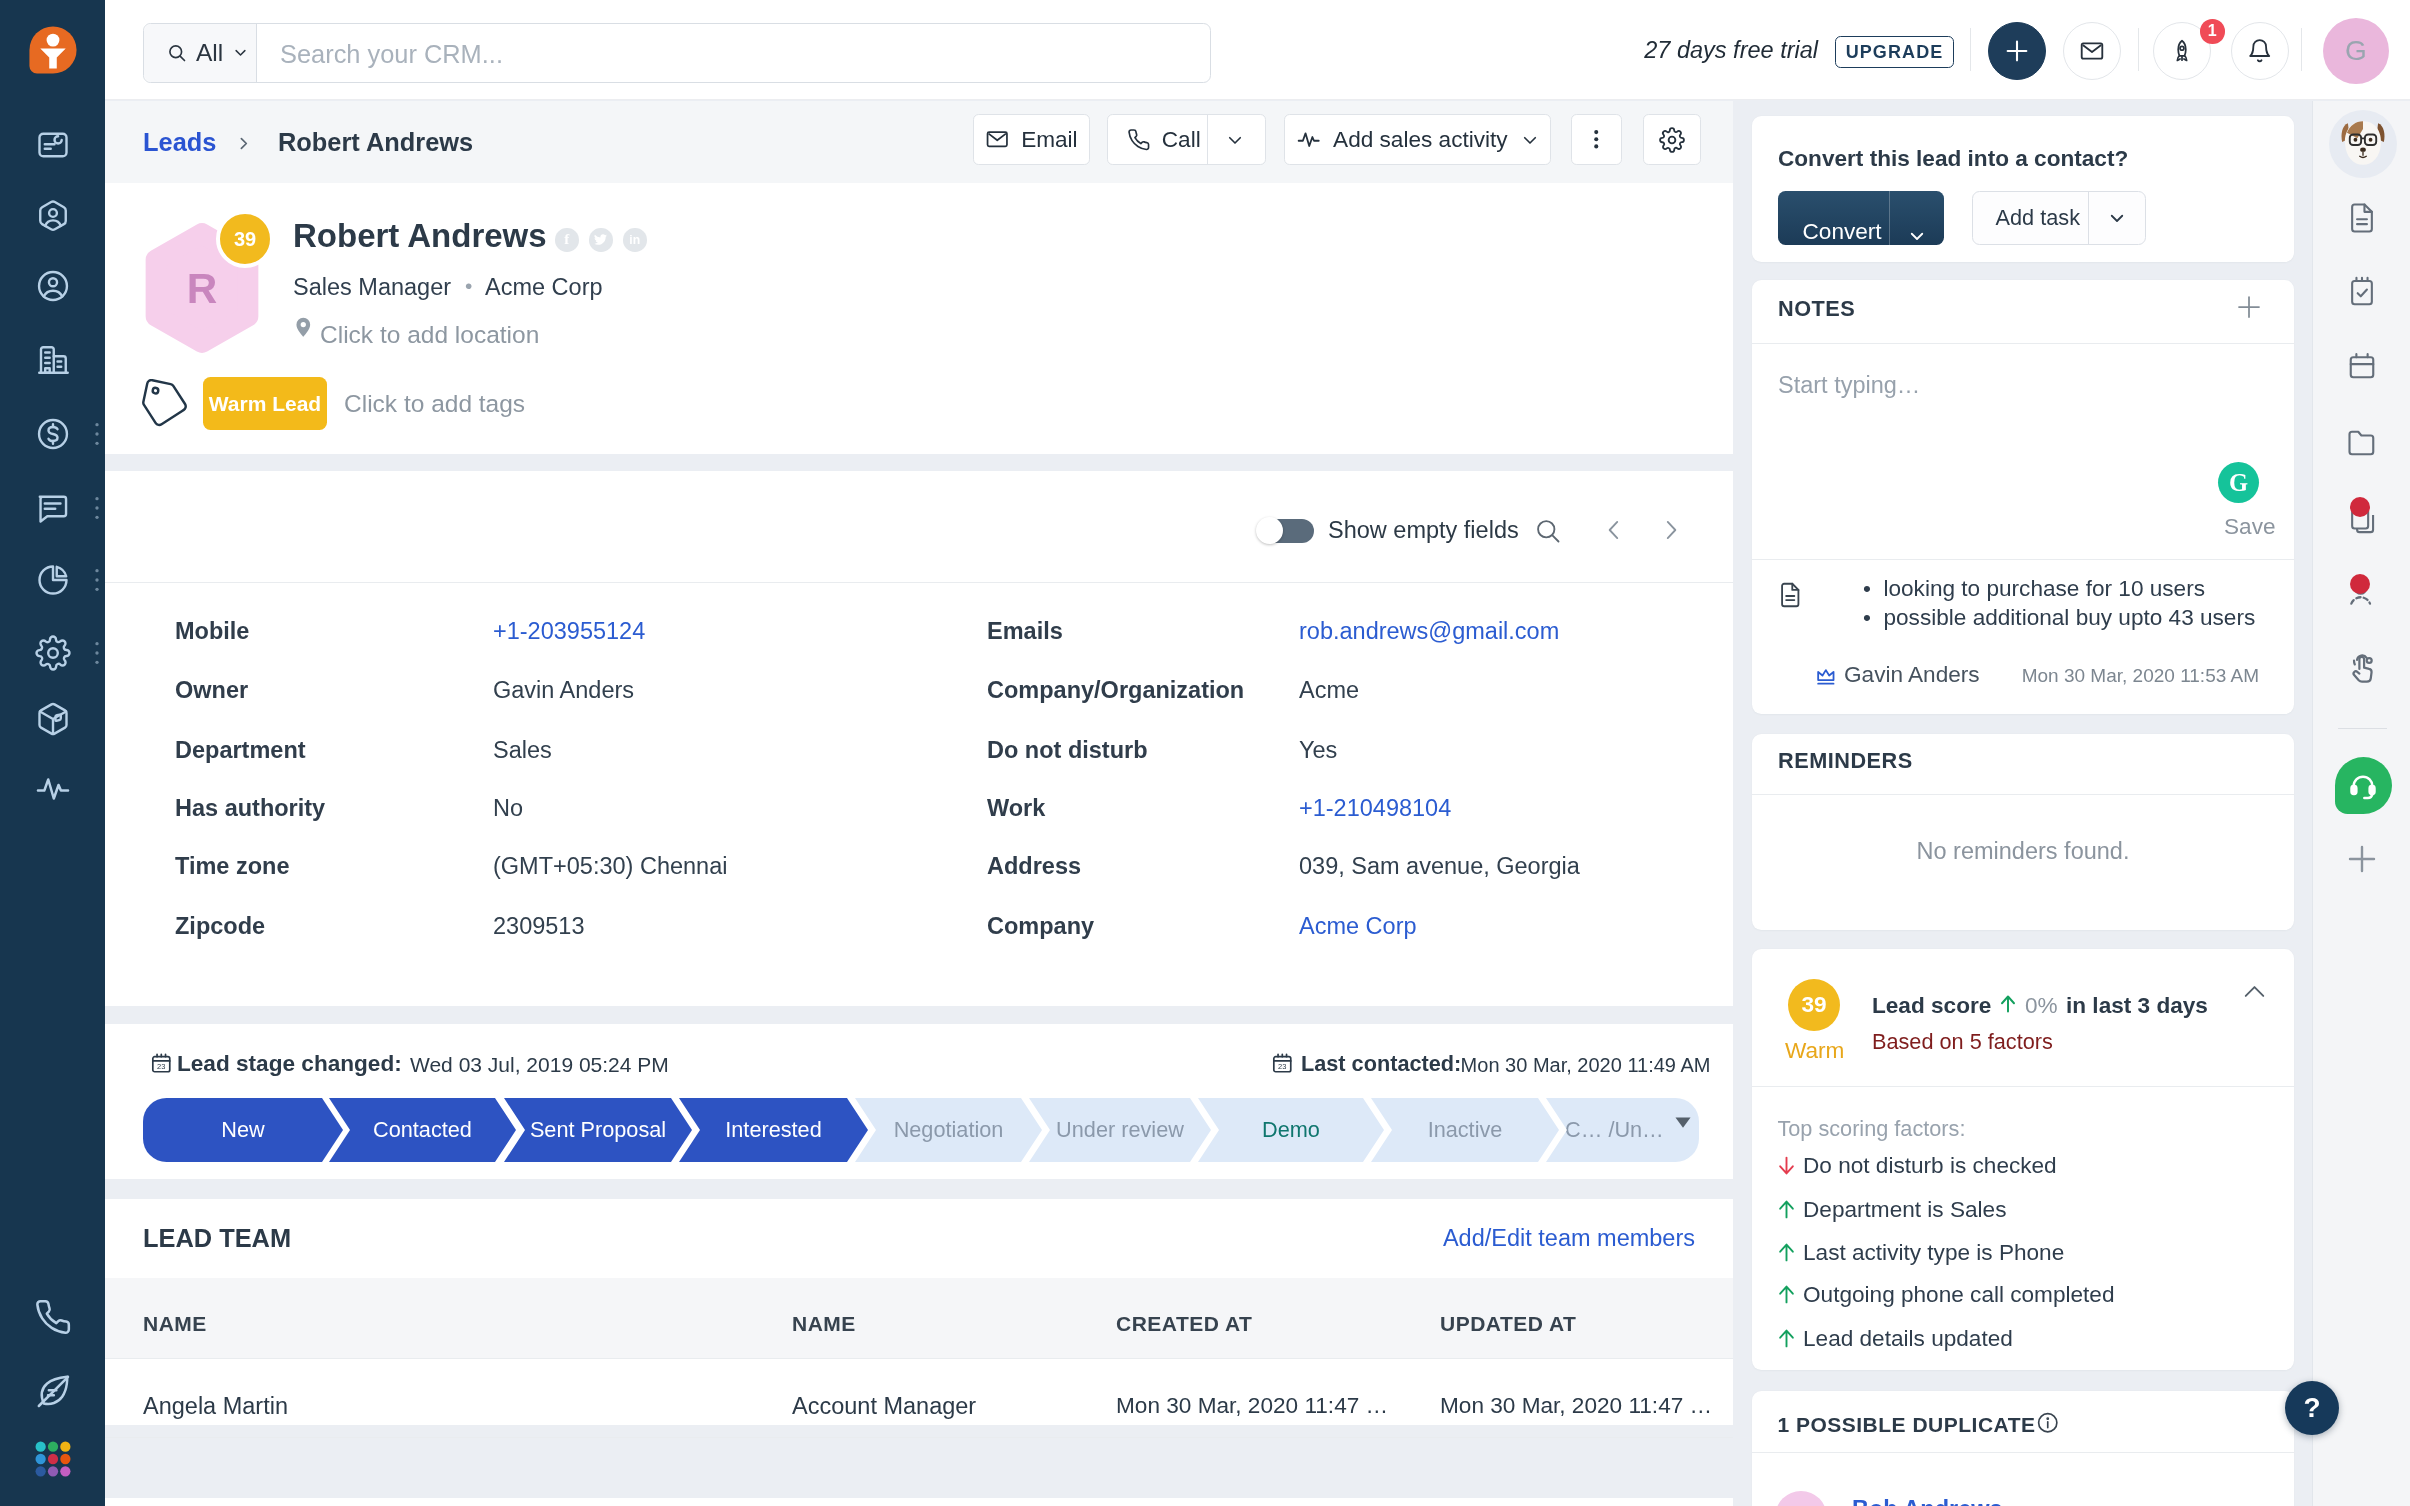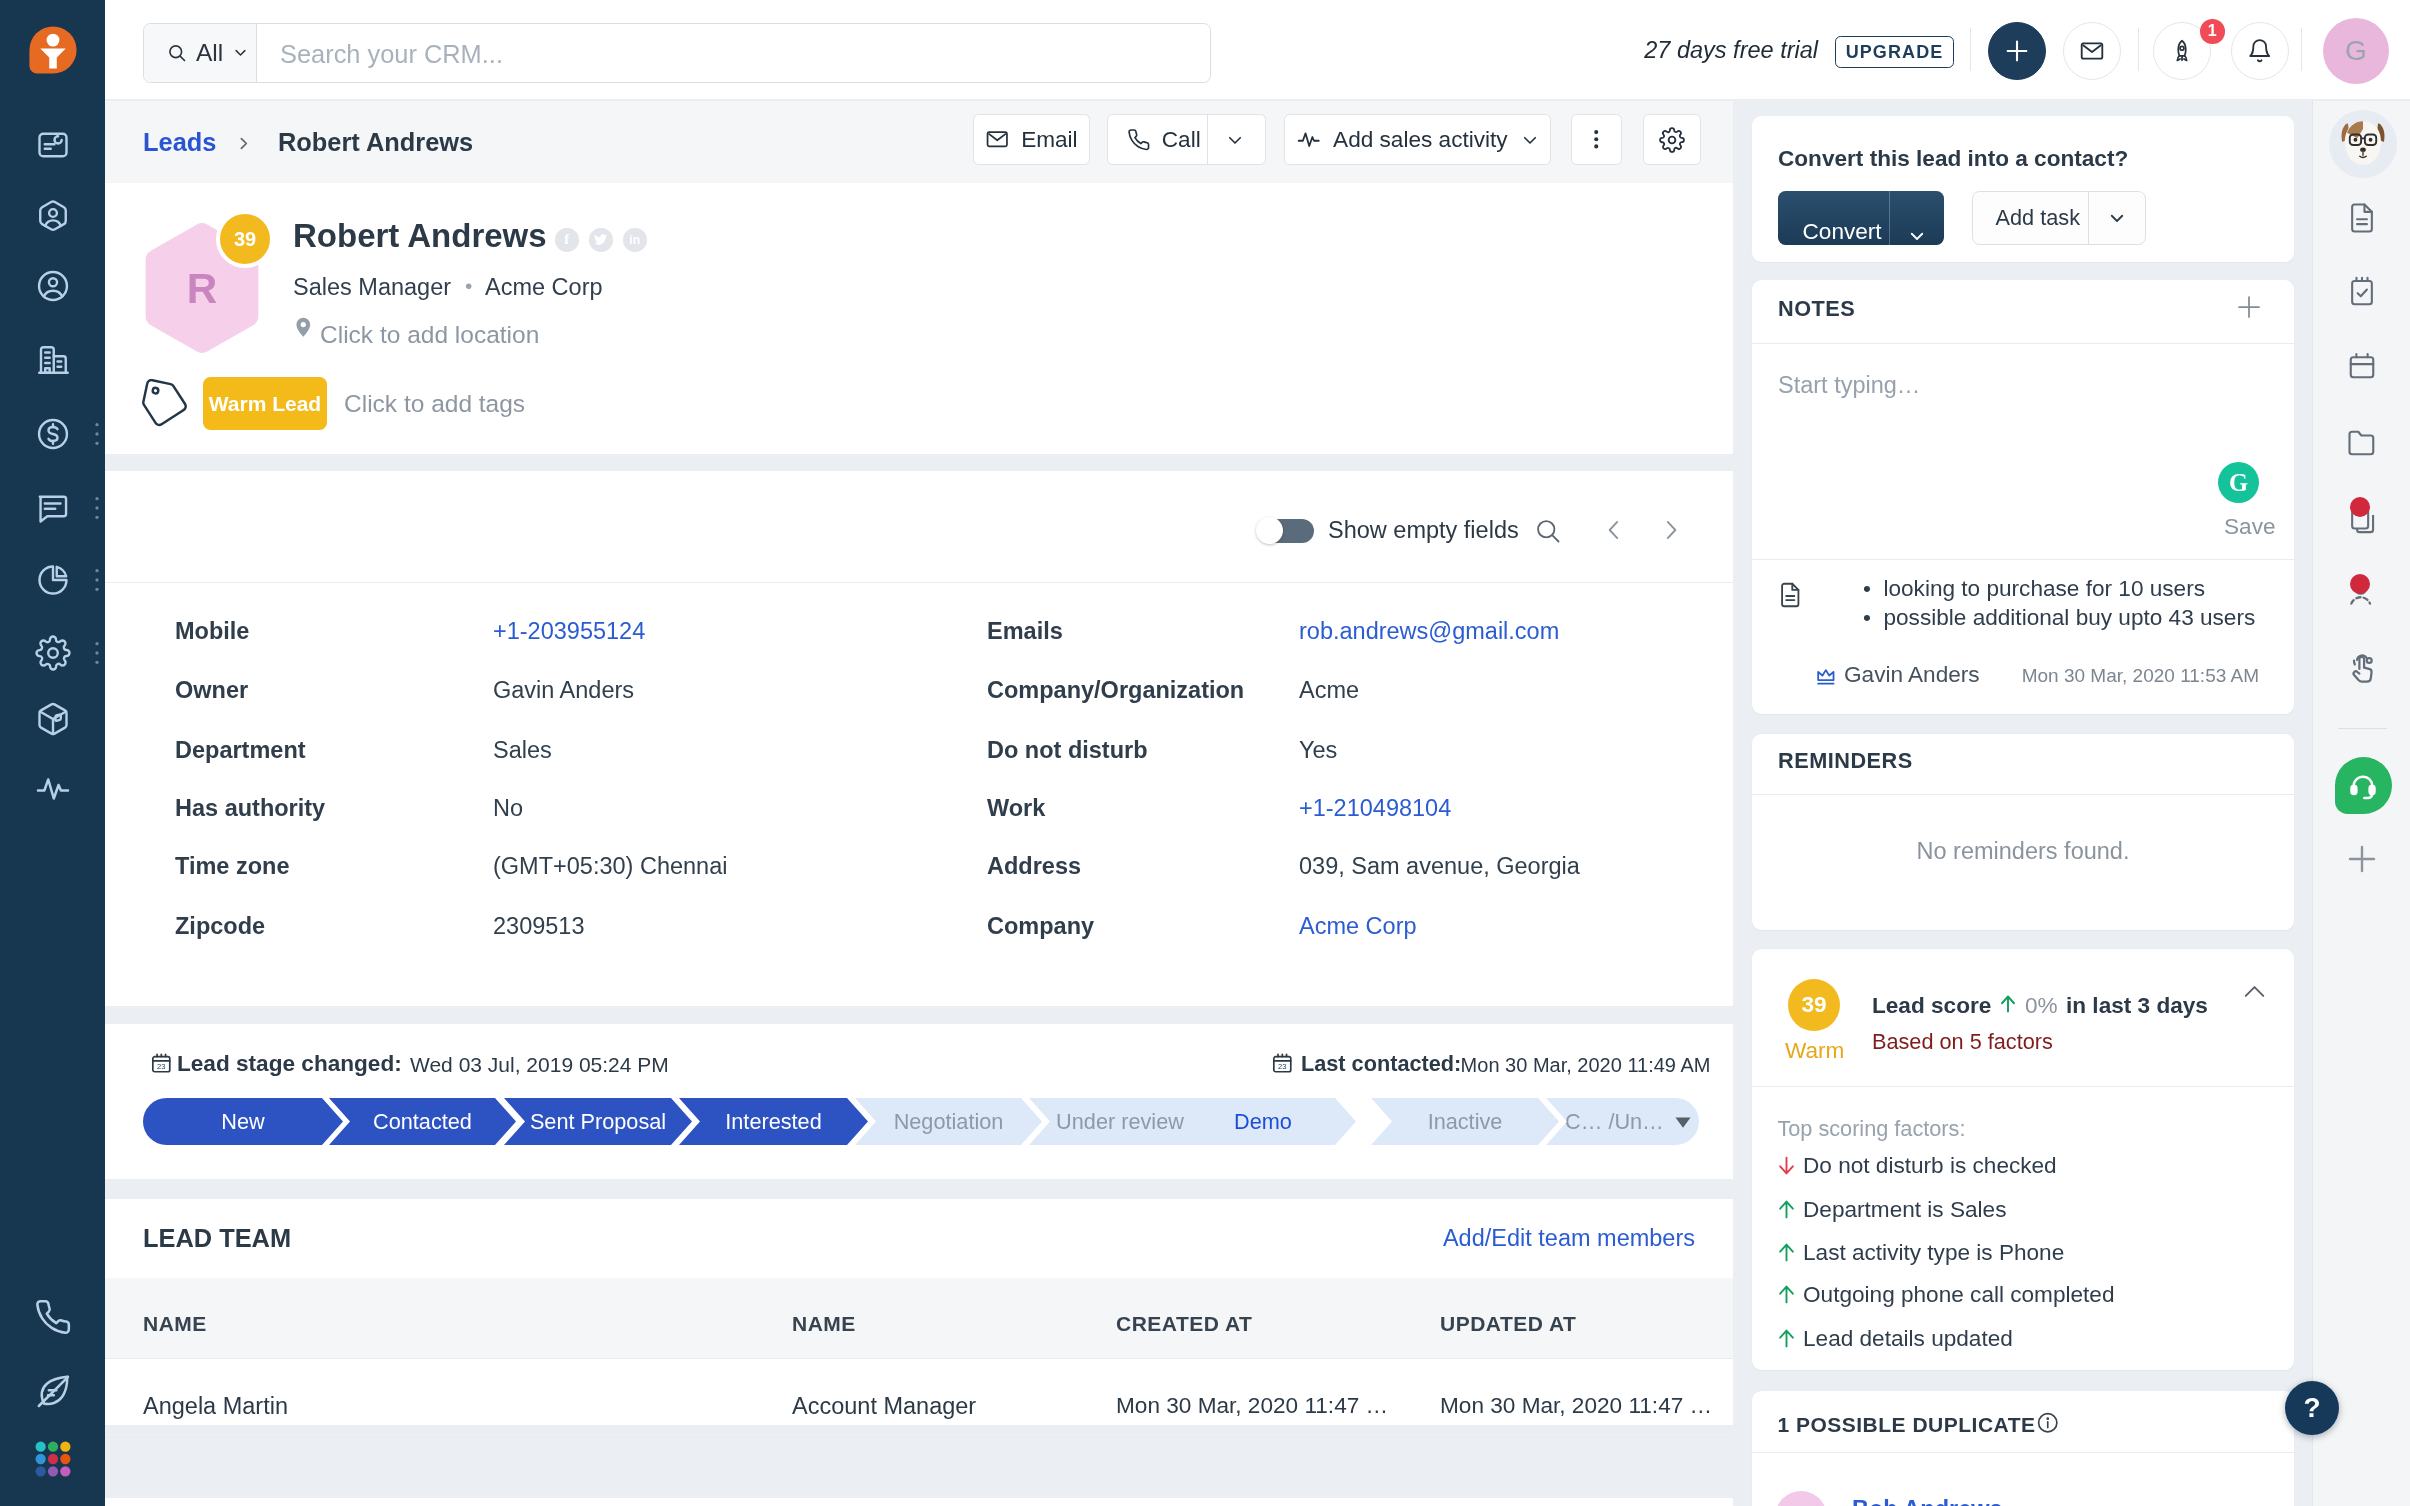--- a/index.html
+++ b/index.html
@@ -20,21 +20,21 @@
 .card { position:absolute; background:#fff; }
 
 #profile { left:105px; top:183px; width:1628px; height:271px; }
 
 #details { left:105px; top:471px; width:1628px; height:535px; }
 .flabel { position:absolute; font-size:23.5px; font-weight:700; color:#303d4b; }
 .fval { position:absolute; font-size:23.5px; color:#32404e; }
 .fval.blue, a.blue { color:#2b5cd1; text-decoration:none; }
 
 #stagecard { left:105px; top:1024px; width:1628px; height:155px; }
-.seg { position:absolute; top:0; height:47px; display:flex; align-items:center; justify-content:center; font-size:21.7px; }
+.seg { position:absolute; top:0; height:64px; display:flex; align-items:center; justify-content:center; font-size:21.7px; }
 
 #teamcard { left:105px; top:1199px; width:1628px; height:226px;padding-left:32px; }
 
 .rcard { position:absolute; left:1752px; width:542px; background:#fff; border-radius:9.4px; box-shadow:0 0.9px 1.9px rgba(30,40,60,.04); }
 
 #rail { position:absolute; left:2312px; top:101px; width:99px; height:1406px; background:#f4f5f7; border-left:0.9px solid #e2e6eb; }
 .ric { position:absolute; left:49px; transform:translate(-50%,-50%); }
 </style>
 </head>
 <body>
@@ -334,21 +334,21 @@
   <span style="position:absolute;left:1196px;top:27px;font-size:21.7px;font-weight:700;color:#2c3a48">Last contacted:</span>
   <span style="position:absolute;right:22.6px;top:30px;font-size:20px;color:#2c3a48;white-space:nowrap">Mon 30 Mar, 2020 11:49 AM</span>
 
   <div style="position:absolute;left:38px;top:74px;width:1557px;height:47px">
     <div class="seg" style="left:0;width:200px;background:#2d53c2;color:#fff;border-radius:23.5px 0 0 23.5px;clip-path:polygon(0 0, calc(100% - 21px) 0, 100% 50%, calc(100% - 21px) 100%, 0 100%)">New</div>
     <div class="seg" style="left:186px;width:187px;background:#2d53c2;color:#fff;clip-path:polygon(0 0, calc(100% - 21px) 0, 100% 50%, calc(100% - 21px) 100%, 0 100%, 21px 50%)">Contacted</div>
     <div class="seg" style="left:361px;width:188px;background:#2d53c2;color:#fff;clip-path:polygon(0 0, calc(100% - 21px) 0, 100% 50%, calc(100% - 21px) 100%, 0 100%, 21px 50%)">Sent Proposal</div>
     <div class="seg" style="left:536px;width:189px;background:#2d53c2;color:#fff;clip-path:polygon(0 0, calc(100% - 21px) 0, 100% 50%, calc(100% - 21px) 100%, 0 100%, 21px 50%)">Interested</div>
     <div class="seg" style="left:712px;width:187px;background:#dde9f8;color:#8b99ab;clip-path:polygon(0 0, calc(100% - 21px) 0, 100% 50%, calc(100% - 21px) 100%, 0 100%, 21px 50%)">Negotiation</div>
     <div class="seg" style="left:886px;width:182px;background:#dde9f8;color:#8b99ab;clip-path:polygon(0 0, calc(100% - 21px) 0, 100% 50%, calc(100% - 21px) 100%, 0 100%, 21px 50%)">Under review</div>
-    <div class="seg" style="left:1027px;width:186px;background:#dde9f8;color:#1d4ed8;clip-path:polygon(0 0, calc(100% - 21px) 0, 100% 50%, calc(100% - 21px) 100%, 0 100%, 21px 50%)">Demo</div>
+    <div class="seg" style="left:1055px;width:186px;background:#dde9f8;color:#0f766e;clip-path:polygon(0 0, calc(100% - 21px) 0, 100% 50%, calc(100% - 21px) 100%, 0 100%, 21px 50%)">Demo</div>
     <div class="seg" style="left:1228px;width:188px;background:#dde9f8;color:#8b99ab;clip-path:polygon(0 0, calc(100% - 21px) 0, 100% 50%, calc(100% - 21px) 100%, 0 100%, 21px 50%)">Inactive</div>
     <div class="seg" style="left:1403px;width:153px;background:#dde9f8;color:#8b99ab;border-radius:0 23.5px 23.5px 0;clip-path:polygon(0 0, 100% 0, 100% 100%, 0 100%, 21px 50%);justify-content:flex-start;padding-left:19px">C… /Un…</div>
     <svg style="position:absolute;left:1532px;top:19px" width="16" height="11.3" viewBox="0 0 17 12" fill="#55606b">
         <path d="M0.5 0.5 H16.5 L8.5 11.5 Z"></path>
       </svg>
   </div>
 </div>
 <div id="teamcard" class="card">
   <span style="position:absolute;left:38px;top:24.5px;font-size:25.4px;font-weight:700;color:#2c3a48">LEAD TEAM</span>
   <span style="position:absolute;right:38px;top:26px;font-size:23.5px;color:#2b5cd1">Add/Edit team members</span>

